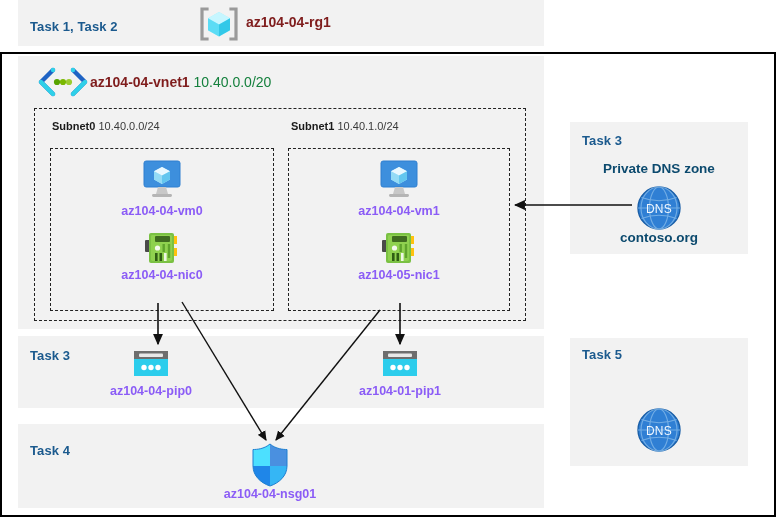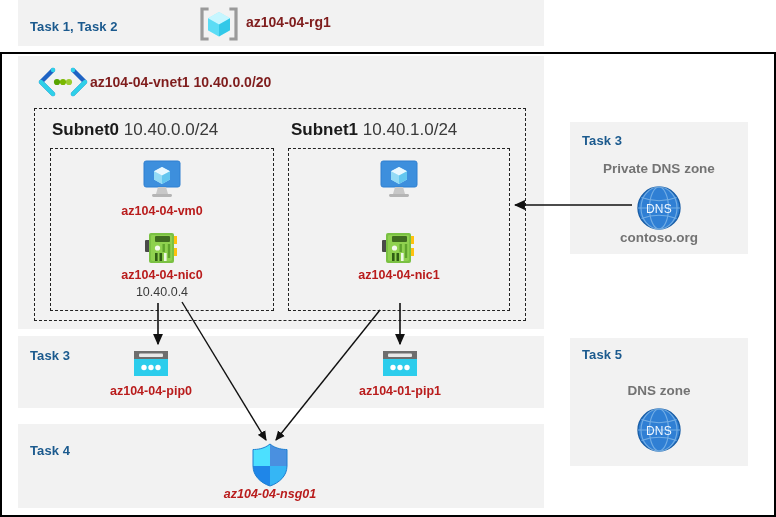--- a/index.html
+++ b/index.html
@@ -20,38 +20,38 @@
     border: 2px solid #000; background: transparent;
   }
   .task-label {
     position: absolute;
     font-size: 13px; font-weight: bold; color: #1b5a8e;
     letter-spacing: .1px; white-space: nowrap;
   }
 
   
   .dashed { position: absolute; border: 1.6px dashed #222; background: transparent; }
-  .subnet-title { position: absolute; font-size: 17px; white-space: nowrap; color: #1a1a1a; }
+  .subnet-title { position: absolute; font-size: 11px; white-space: nowrap; color: #1a1a1a; }
   .subnet-title b { font-weight: bold; }
   .subnet-title span { font-weight: normal; color: #3a3a3a; }
 
   
   .node { position: absolute; text-align: center; }
   .node-label {
-    font-size: 12.5px; font-weight: bold; color: #b91c1c;
+    font-size: 12.5px; font-weight: bold; color: #8b5cf6;
     white-space: nowrap; line-height: 1.25;
   }
   .node-sub { font-size: 12.5px; font-weight: normal; color: #3a3a3a; white-space: nowrap; line-height: 1.3; }
 
   .hdr-title { position: absolute; font-size: 14px; white-space: nowrap; }
   .hdr-title b { font-weight: bold; color: #7f1d1d; }
-  .hdr-title span { font-weight: bold; color: #7f1d1d; }
+  .hdr-title span { font-weight: normal; color: #15803d; }
 
   .zone-title {
-    position: absolute; font-size: 13.5px; font-weight: bold; color: #737373;
+    position: absolute; font-size: 13.5px; font-weight: bold; color: #0c4a6e;
     white-space: nowrap; text-align: center;
   }
 
   svg.icon { display: block; }
   .icon-wrap { position: absolute; }
   .arrows { position: absolute; left: 0; top: 0; width: 776px; height: 517px; pointer-events: none; }
 </style>
 </head>
 <body>
 
@@ -130,59 +130,61 @@
       <circle cx="14.5" cy="17" r="2.6" fill="#f4f9ee"></circle>
       <rect x="19.5" y="13" width="2.4" height="8" fill="#5fa32c"></rect>
       <rect x="12" y="22" width="2.6" height="8" fill="#2f5d14"></rect>
       <rect x="16.5" y="22" width="2.6" height="8" fill="#2f5d14"></rect>
       <rect x="21" y="22" width="2.6" height="8" fill="#eef7e4"></rect>
       <rect x="24.8" y="13" width="2.4" height="14" fill="#5fa32c"></rect>
     </svg>
   </div>
   <div class="node" style="left:62px; top:268px; width:200px;">
     <div class="node-label">az104-04-nic0</div>
-    <div class="node-sub">10.40.0.4</div>
   </div>
 
   <div class="subnet-title" style="left:291px; top:120px;">
     <b>Subnet1</b><span>&nbsp;</span><span>10.40.1.0/24</span>
   </div>
   <div class="dashed" style="left:288px; top:148px; width:222px; height:163px;"></div>
 
   <div class="icon-wrap" style="left:378px; top:159px; width:42px; height:40px;">
     <svg class="icon" width="42" height="40" viewBox="0 0 42 40">
       <rect x="3" y="2" width="36" height="26" rx="2.2" fill="#3d8fdd"></rect>
       <rect x="3" y="2" width="36" height="26" rx="2.2" fill="none" stroke="#2f7fd0" stroke-width="1"></rect>
       <polygon points="21,8 29,12.3 29,20.6 21,24.9 13,20.6 13,12.3" fill="#bfe9fb"></polygon>
       <polygon points="21,8 29,12.3 21,16.6 13,12.3" fill="#e8f8ff"></polygon>
       <polygon points="21,16.6 29,12.3 29,20.6 21,24.9" fill="#63c6ef"></polygon>
       <polygon points="21,16.6 13,12.3 13,20.6 21,24.9" fill="#93dbf6"></polygon>
       <path d="M17 28 L25 28 L27 35 L15 35 Z" fill="#c8c8c8"></path>
       <rect x="11" y="35" width="20" height="3" rx="1.4" fill="#b5b5b5"></rect>
     </svg>
+  </div>
+  <div class="node" style="left:299px; top:204px; width:200px;">
+    <div class="node-label">az104-04-vm1</div>
   </div>
 
   <div class="icon-wrap" style="left:380px; top:231px; width:38px; height:34px;">
     <svg class="icon" width="38" height="34" viewBox="0 0 38 34">
       <rect x="28" y="5" width="6" height="8" fill="#ffc20e"></rect>
       <rect x="28" y="17" width="6" height="8" fill="#ffc20e"></rect>
       <rect x="2" y="9" width="5" height="12" rx="1" fill="#4a4a4a"></rect>
       <rect x="6" y="2" width="25" height="30" rx="2" fill="#7ac143"></rect>
       <rect x="8" y="4" width="21" height="26" rx="1.4" fill="#8fd14f"></rect>
       <rect x="12" y="5" width="15" height="6" rx="1" fill="#3f6b1f"></rect>
       <circle cx="14.5" cy="17" r="2.6" fill="#f4f9ee"></circle>
       <rect x="19.5" y="13" width="2.4" height="8" fill="#5fa32c"></rect>
       <rect x="12" y="22" width="2.6" height="8" fill="#2f5d14"></rect>
       <rect x="16.5" y="22" width="2.6" height="8" fill="#2f5d14"></rect>
       <rect x="21" y="22" width="2.6" height="8" fill="#eef7e4"></rect>
       <rect x="24.8" y="13" width="2.4" height="14" fill="#5fa32c"></rect>
     </svg>
   </div>
   <div class="node" style="left:299px; top:268px; width:200px;">
-    <div class="node-label">az104-04-nic1</div>
+    <div class="node-label">az104-05-nic1</div>
   </div>
 
   <div class="panel" style="left:18px; top:336px; width:526px; height:72px;"></div>
   <div class="task-label" style="left:30px; top:348px;">Task 3</div>
 
   <div class="icon-wrap" style="left:131px; top:348px; width:40px; height:32px;">
     <svg class="icon" width="40" height="32" viewBox="0 0 40 32">
       <rect x="3" y="3" width="34" height="8" fill="#6e6e6e"></rect>
       <rect x="8" y="5.5" width="24" height="3.4" rx="1" fill="#e8e8e8"></rect>
       <rect x="3" y="11" width="34" height="17" fill="#2ccdec"></rect>
@@ -221,21 +223,21 @@
       </defs>
       <g clip-path="url(#shieldclip)">
         <rect x="0" y="0" width="21" height="24" fill="#4ce0ff"></rect>
         <rect x="21" y="0" width="21" height="24" fill="#4a90e0"></rect>
         <rect x="0" y="24" width="21" height="22" fill="#1f86e8"></rect>
         <rect x="21" y="24" width="21" height="22" fill="#35b6f5"></rect>
       </g>
       <path d="M21 2 C15 7 8 7.5 4 7.5 L4 24 C4 34 12 41 21 44 C30 41 38 34 38 24 L38 7.5 C34 7.5 27 7 21 2 Z" fill="none" stroke="#1f7fd0" stroke-width="1"></path>
     </svg>
   </div>
-  <div class="node" style="left:170px; top:487px; width:200px;font-style:italic;">
+  <div class="node" style="left:170px; top:487px; width:200px;">
     <div class="node-label">az104-04-nsg01</div>
   </div>
 
   <div class="panel" style="left:570px; top:122px; width:178px; height:132px;"></div>
   <div class="task-label" style="left:582px; top:133px;">Task 3</div>
   <div class="zone-title" style="left:570px; top:161px; width:178px;">Private DNS zone</div>
 
   <div class="icon-wrap" style="left:636px; top:185px; width:46px; height:46px;">
     <svg class="icon" width="46" height="46" viewBox="0 0 46 46">
       <circle cx="23" cy="23" r="21" fill="#2f7fd4"></circle>
@@ -247,21 +249,20 @@
         <path d="M5.5 12.5 Q23 19 40.5 12.5"></path>
         <path d="M5.5 33.5 Q23 27 40.5 33.5"></path>
       </g>
       <text x="23" y="28" text-anchor="middle" font-family="Liberation Sans, sans-serif" font-size="12" fill="#eef6ff" letter-spacing="0.3">DNS</text>
     </svg>
   </div>
   <div class="zone-title" style="left:570px; top:230px; width:178px;">contoso.org</div>
 
   <div class="panel" style="left:570px; top:338px; width:178px; height:128px;"></div>
   <div class="task-label" style="left:582px; top:347px;">Task 5</div>
-  <div class="zone-title" style="left:570px; top:383px; width:178px;">DNS zone</div>
 
   <div class="icon-wrap" style="left:636px; top:407px; width:46px; height:46px;">
     <svg class="icon" width="46" height="46" viewBox="0 0 46 46">
       <circle cx="23" cy="23" r="21" fill="#2f7fd4"></circle>
       <circle cx="23" cy="23" r="21" fill="none" stroke="#1a5fa8" stroke-width="1.4"></circle>
       <g fill="none" stroke="#7fb6e8" stroke-width="1.1" opacity="0.85">
         <ellipse cx="23" cy="23" rx="9.5" ry="21"></ellipse>
         <ellipse cx="23" cy="23" rx="18" ry="21"></ellipse>
         <line x1="2" y1="23" x2="44" y2="23"></line>
         <path d="M5.5 12.5 Q23 19 40.5 12.5"></path>

